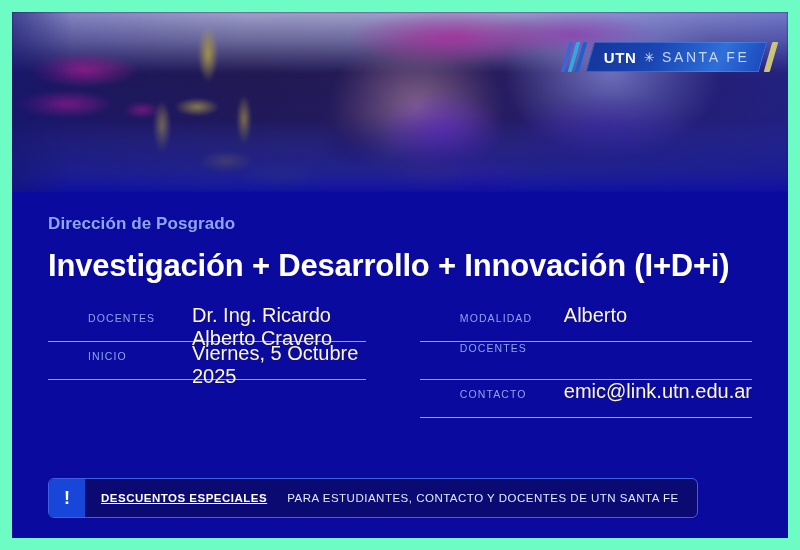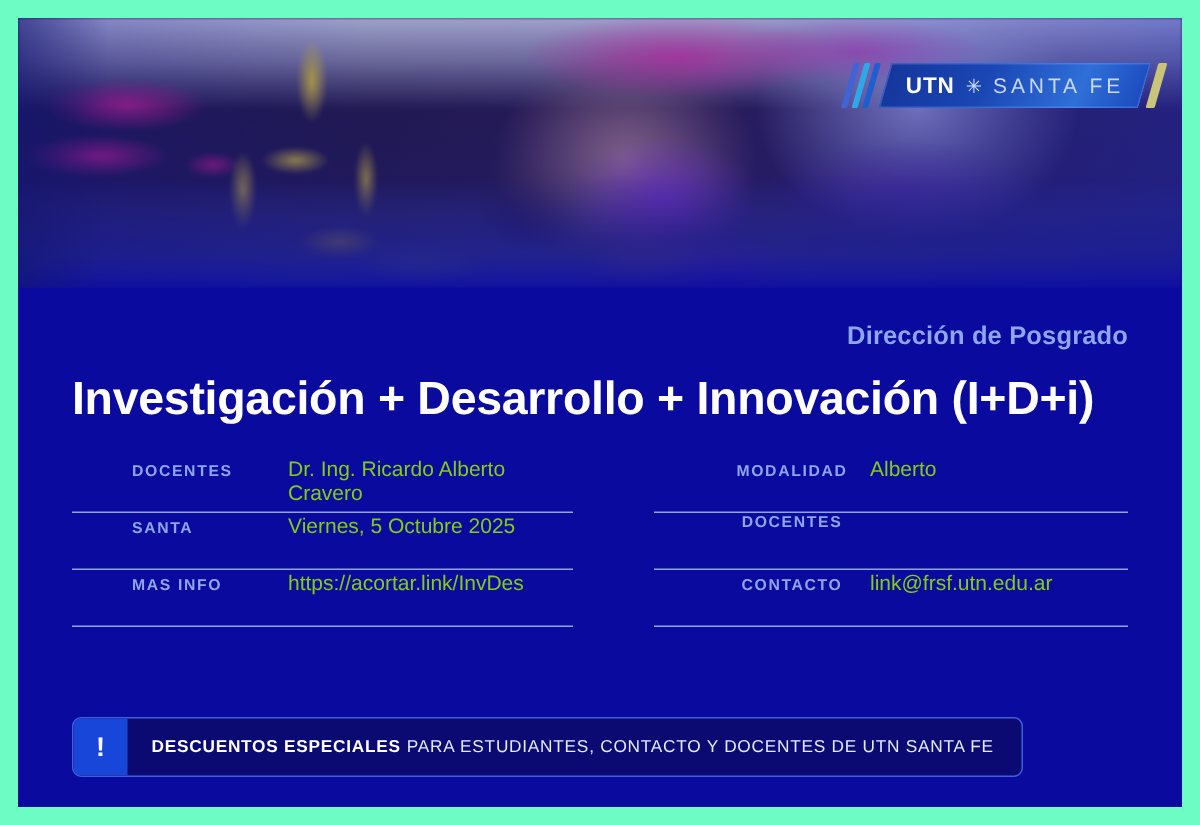--- a/index.html
+++ b/index.html
@@ -166,59 +166,58 @@
     padding: 22px 36px 0 36px;
     height: 346px;
     box-sizing: border-box;
   }
   .eyebrow {
     color: #8fa5ee;
     font-size: 17px;
     font-weight: bold;
     letter-spacing: 0.1px;
     margin: 0 0 14px 0;
-    text-align: right;
   }
   .title {
     color: #ffffff;
     font-size: 31px;
     font-weight: bold;
     letter-spacing: -0.2px;
     margin: 0 0 20px 0;
     white-space: nowrap;
   }
 
   
   .info-grid {
     display: grid;
     grid-template-columns: 1fr 1fr;
     column-gap: 0px;
   }
   .info-col { display: flex; flex-direction: column; }
-  .info-col.right { padding-left: 36px; text-align: center; }
+  .info-col.right { padding-left: 36px; }
   .info-row {
     display: flex;
     align-items: baseline;
     height: 38px;
     border-bottom: 1.5px solid #8fa5ee;
     box-sizing: border-box;
   }
   .info-col.left .info-row { margin-right: 18px; }
   .info-label {
     color: #8fa5ee;
     font-size: 10.5px;
-    font-weight: bold;
+    font-weight: normal;
     letter-spacing: 1.1px;
     width: 104px;
     flex: 0 0 104px;
     padding-left: 40px;
   }
   .info-value {
-    color: #84cc16;
-    font-size: 14px;
+    color: #fef9c3;
+    font-size: 20px;
     font-weight: normal;
   }
 
   
   .banner-wrap {
     position: absolute;
     left: 36px;
     bottom: 20px;
   }
   .banner {
@@ -246,21 +245,22 @@
     align-items: center;
     padding: 0 18px 0 16px;
     color: #e4eaff;
     font-size: 11.5px;
     letter-spacing: 0.5px;
     white-space: nowrap;
   }
   .banner-text b {
     color: #ffffff;
     font-weight: bold;
-    margin-right: 4px;
+    margin-right: 20px;
+    text-decoration: underline;
   }
 </style>
 </head>
 <body>
 
 <div class="flyer">
   <div class="flyer-inner">
 
     <div class="hero">
       <div class="hero-photo"></div>
@@ -287,40 +287,36 @@
       <h1 class="title">Investigación + Desarrollo + Innovación (I+D+i)</h1>
 
       <div class="info-grid">
 
         <div class="info-col left">
           <div class="info-row">
             <span class="info-label">DOCENTES</span>
             <span class="info-value">Dr. Ing. Ricardo Alberto Cravero</span>
           </div>
           <div class="info-row">
-            <span class="info-label">SANTA</span>
+            <span class="info-label">INICIO</span>
             <span class="info-value">Viernes, 5 Octubre 2025</span>
-          </div>
-          <div class="info-row">
-            <span class="info-label">MAS INFO</span>
-            <span class="info-value">https://acortar.link/InvDes</span>
           </div>
         </div>
 
         <div class="info-col right">
           <div class="info-row">
             <span class="info-label">MODALIDAD</span>
             <span class="info-value">Alberto</span>
           </div>
           <div class="info-row">
             <span class="info-label">DOCENTES</span>
           </div>
           <div class="info-row">
             <span class="info-label">CONTACTO</span>
-            <span class="info-value">link@frsf.utn.edu.ar</span>
+            <span class="info-value">emic@link.utn.edu.ar</span>
           </div>
         </div>
 
       </div>
 
       <div class="banner-wrap">
         <div class="banner">
           <div class="banner-icon">!</div>
           <div class="banner-text">
             <b>DESCUENTOS ESPECIALES</b>

